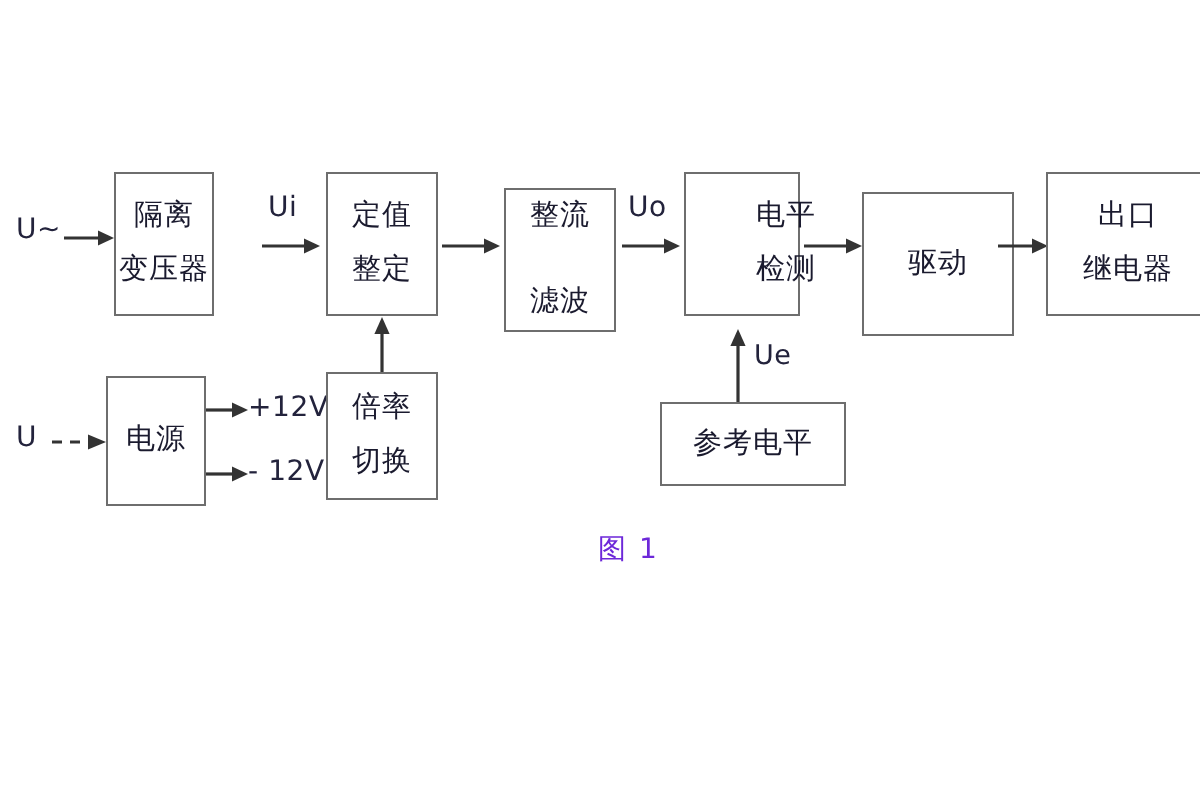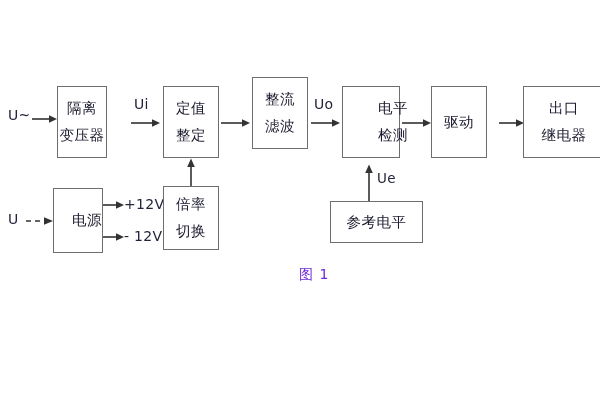--- a/index.html
+++ b/index.html
@@ -115,21 +115,21 @@
     <span class="line">整定</span>
   </div>
 
   <div class="conn" style="left:221px; top:118px; width:30px; height:10px;">
     <svg width="30" height="10" viewBox="0 0 30 10">
       <line x1="0" y1="5" x2="22" y2="5"></line>
       <path class="head" d="M21 1.2 L29 5 L21 8.8 Z"></path>
     </svg>
   </div>
 
-  <div class="block" style="left:252px; top:77px; width:56px; height:72px;">
+  <div class="block" style="left:252px; top:94px; width:56px; height:72px;justify-content:space-between;">
     <span class="line">整流</span>
     <span class="line">滤波</span>
   </div>
 
   <div class="label" style="left:314px; top:96px;">Uo</div>
 
   <div class="conn" style="left:311px; top:118px; width:30px; height:10px;">
     <svg width="30" height="10" viewBox="0 0 30 10">
       <line x1="0" y1="5" x2="22" y2="5"></line>
       <path class="head" d="M21 1.2 L29 5 L21 8.8 Z"></path>
@@ -141,21 +141,21 @@
     <span class="line">检测</span>
   </div>
 
   <div class="conn" style="left:402px; top:118px; width:30px; height:10px;">
     <svg width="30" height="10" viewBox="0 0 30 10">
       <line x1="0" y1="5" x2="22" y2="5"></line>
       <path class="head" d="M21 1.2 L29 5 L21 8.8 Z"></path>
     </svg>
   </div>
 
-  <div class="block" style="left:431px; top:86px; width:56px; height:72px;">
+  <div class="block" style="left:431px; top:96px; width:76px; height:72px;">
     <span class="line">驱动</span>
   </div>
 
   <div class="conn" style="left:499px; top:118px; width:26px; height:10px;">
     <svg width="26" height="10" viewBox="0 0 26 10">
       <line x1="0" y1="5" x2="18" y2="5"></line>
       <path class="head" d="M17 1.2 L25 5 L17 8.8 Z"></path>
     </svg>
   </div>
 
@@ -166,21 +166,21 @@
 
   <div class="label" style="left:8px; top:211px;">U</div>
 
   <div class="conn" style="left:26px; top:216px; width:28px; height:10px;">
     <svg width="28" height="10" viewBox="0 0 28 10">
       <line class="dashed" x1="0" y1="5" x2="19" y2="5"></line>
       <path class="head" d="M18 1.2 L27 5 L18 8.8 Z"></path>
     </svg>
   </div>
 
-  <div class="block" style="left:53px; top:188px; width:50px; height:65px;align-items:flex-end;">
+  <div class="block" style="left:53px; top:188px; width:50px; height:65px;">
     <span class="line">电源</span>
   </div>
 
   <div class="conn" style="left:103px; top:200px; width:22px; height:10px;">
     <svg width="22" height="10" viewBox="0 0 22 10">
       <line x1="0" y1="5" x2="14" y2="5"></line>
       <path class="head" d="M13 1.2 L21 5 L13 8.8 Z"></path>
     </svg>
   </div>
   <div class="label" style="left:124px; top:196px;">+12V</div>

